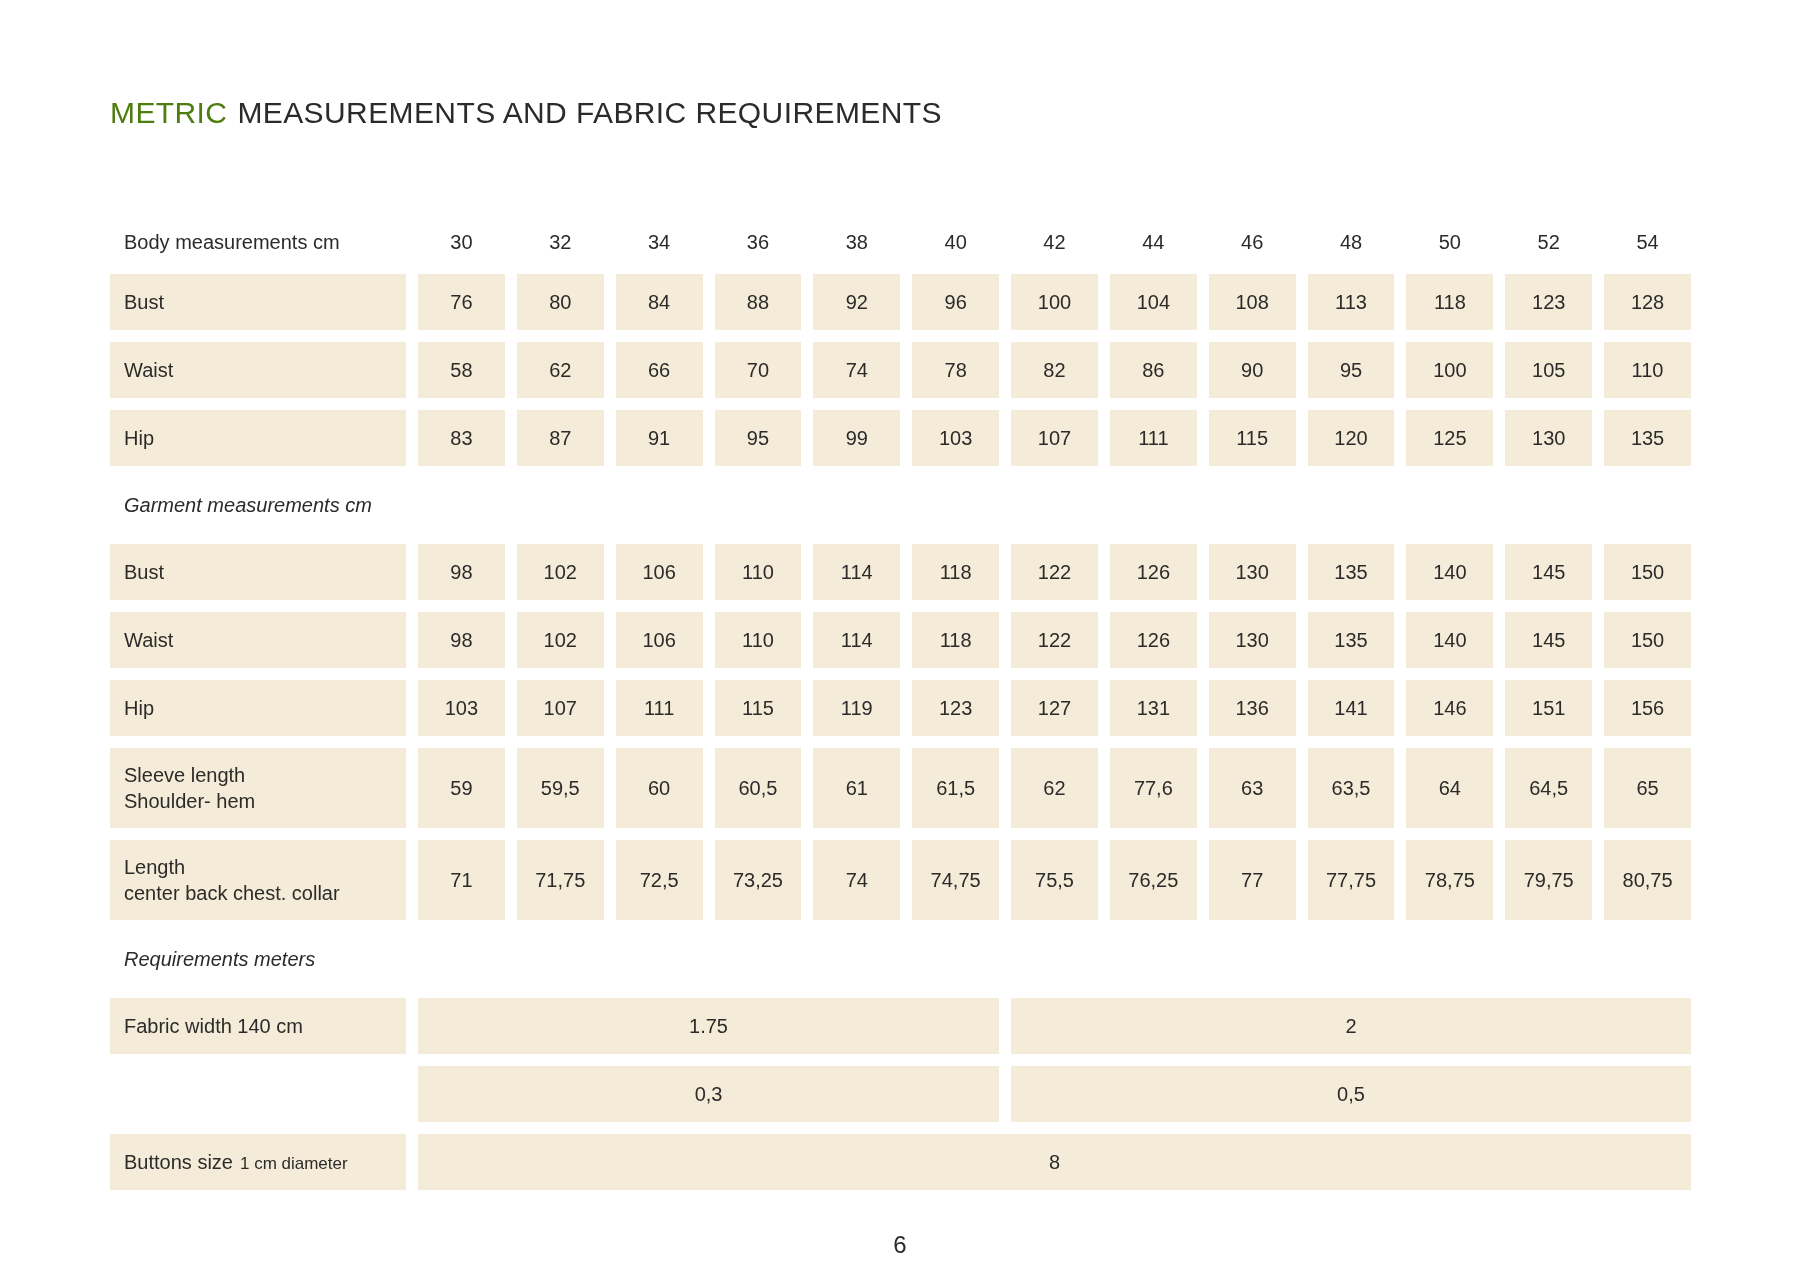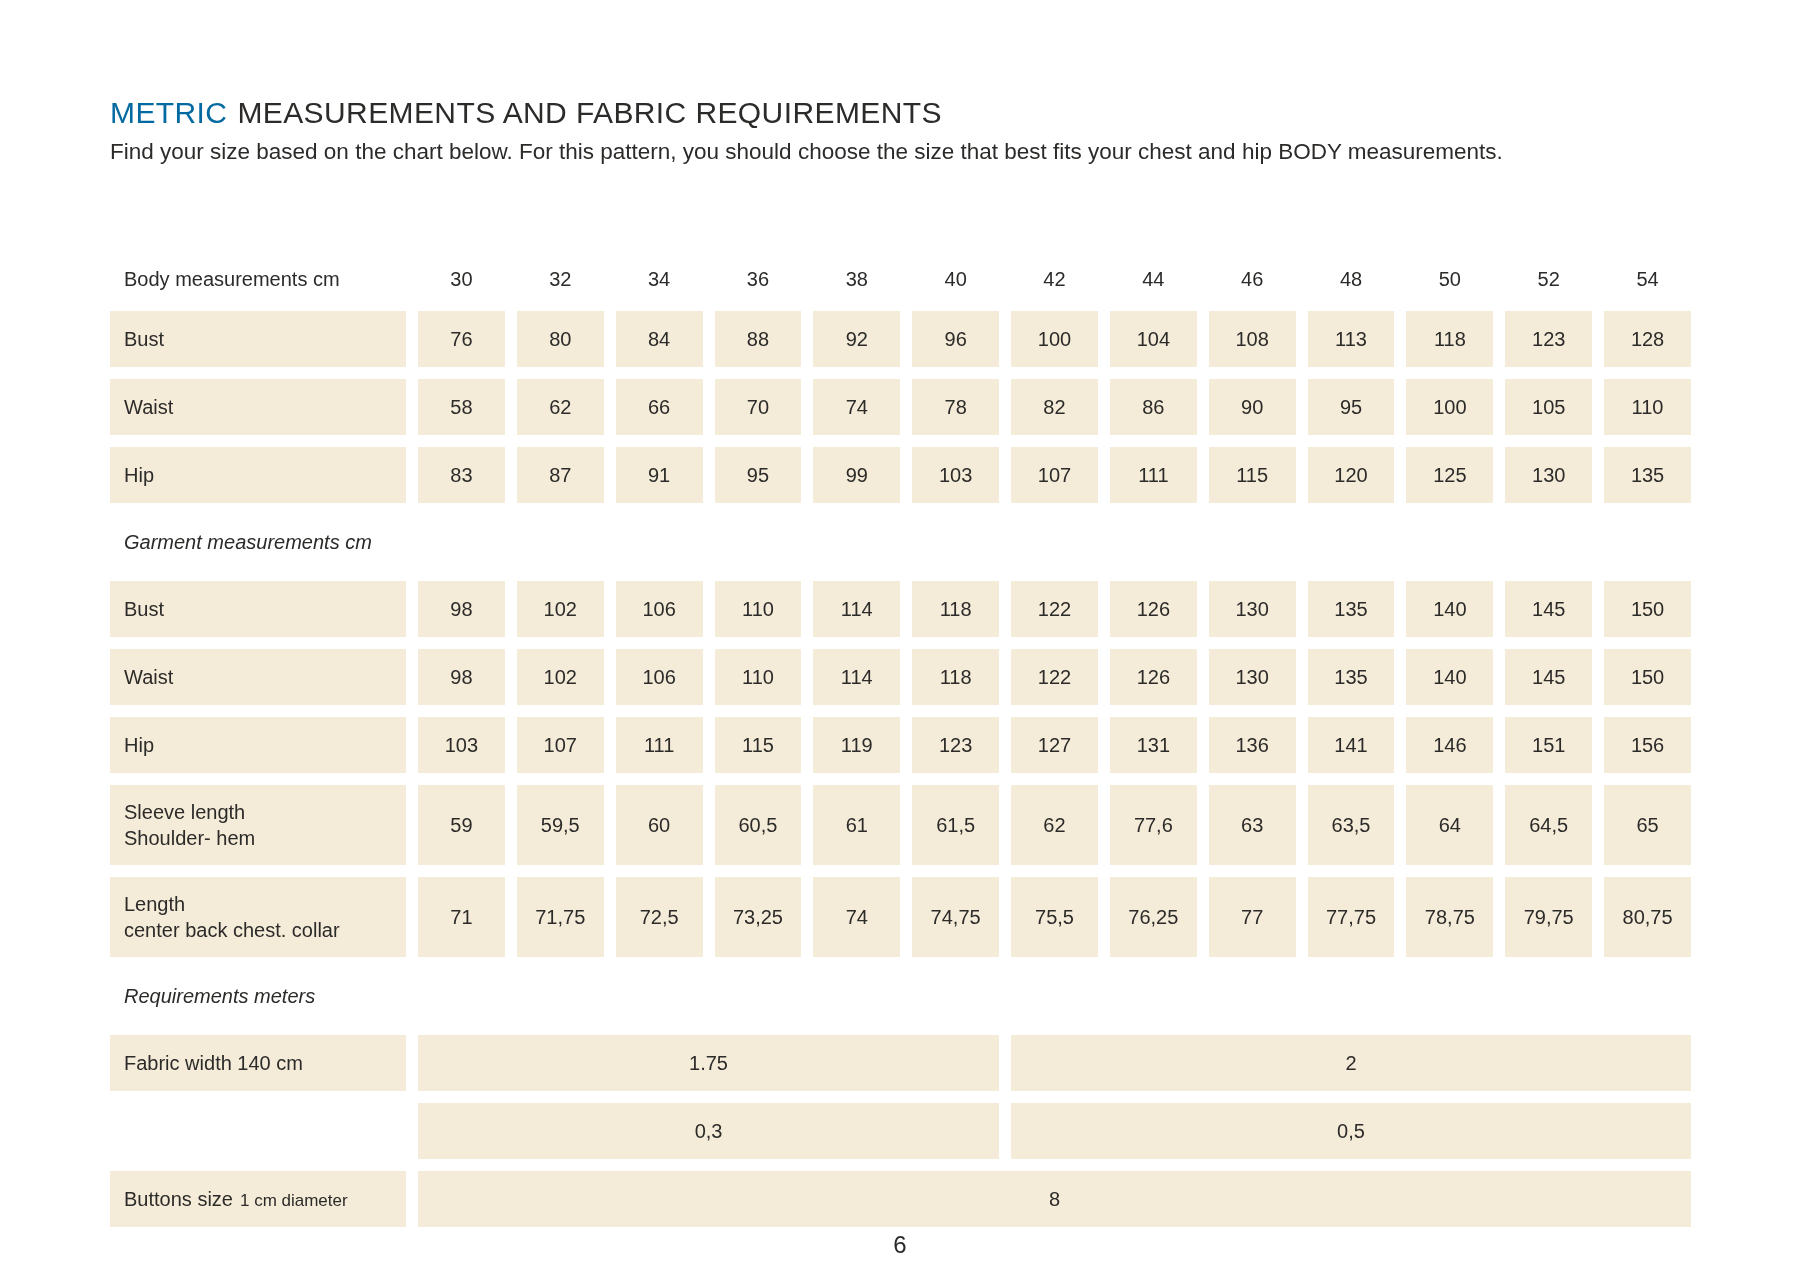--- a/index.html
+++ b/index.html
@@ -24,21 +24,21 @@
   }
   .title {
     font-size: 30px;
     font-weight: 500;
     letter-spacing: 0.4px;
     margin: 0;
     color: #2c2b29;
     white-space: nowrap;
   }
   .title .accent {
-    color: #0369a1;
+    color: #4d7c0f;
     margin-right: 10px;
   }
   .subtitle {
     font-size: 22.5px;
     line-height: 1.32;
     font-weight: 400;
     margin: 7px 0 0 0;
     max-width: 1470px;
   }
   .grid {
@@ -93,21 +93,20 @@
     font-size: 24px;
     color: #2c2b29;
   }
 </style>
 </head>
 <body>
 
 <div class="page">
   <div class="content">
     <h1 class="title"><span class="accent">METRIC</span><span>MEASUREMENTS AND FABRIC REQUIREMENTS</span></h1>
-    <p class="subtitle">Find your size based on the chart below. For this pattern, you should choose the size that best fits your chest and hip BODY measurements.</p>
 
     <div class="grid" id="size-chart-grid">
         <div class="cell label-cell head">Body measurements cm</div>
         <div class="cell value-cell head">30</div>
         <div class="cell value-cell head">32</div>
         <div class="cell value-cell head">34</div>
         <div class="cell value-cell head">36</div>
         <div class="cell value-cell head">38</div>
         <div class="cell value-cell head">40</div>
         <div class="cell value-cell head">42</div>

